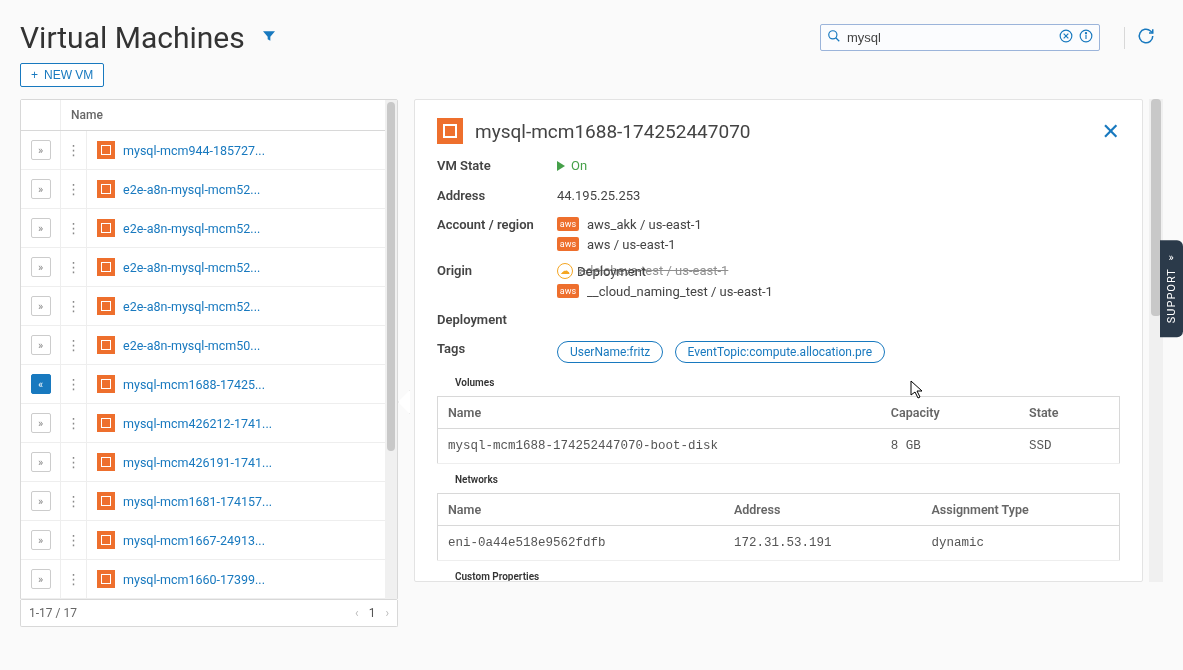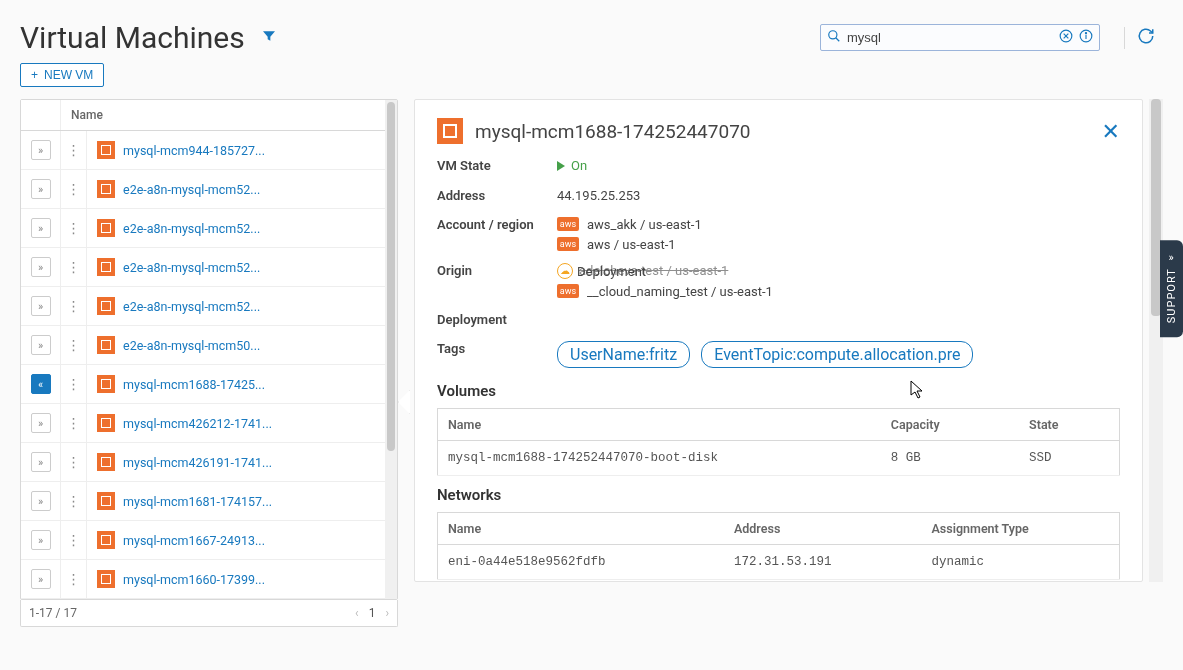--- a/index.html
+++ b/index.html
@@ -255,24 +255,24 @@
     display:inline-flex;align-items:center;justify-content:center;
     margin-right:6px;
     color:#f5a623;font-size:10px;
   }
   .tag {
     display:inline-block;
     border:1px solid #1879BF;
     color:#1879BF;
     border-radius:12px;
     padding:3px 12px;
-    font-size:16px;
+    font-size:12px;
     margin-right:8px;
   }
-  .section-title { font-weight:600; font-size:15px; margin: 10px 0 8px 0;}
+  .section-title { font-weight:600; font-size:10px; margin: 10px 0 8px 18px;}
   .tbl { width:100%; border:1px solid #d8d8d8; border-collapse:collapse; font-size:12.5px; margin-bottom:8px;}
   .tbl th { text-align:left; padding:8px 10px; border-bottom:1px solid #d8d8d8; color:#666; font-weight:600; background:#fff;}
   .tbl td { padding:10px; color:#555; border-bottom:1px solid #eee;font-family:Liberation Mono, monospace;}
   
   .support-tab {
     position:absolute;
     right:0; top:240px;
     background:#2b3a4a;
     color:#fff;
     writing-mode: vertical-rl;

